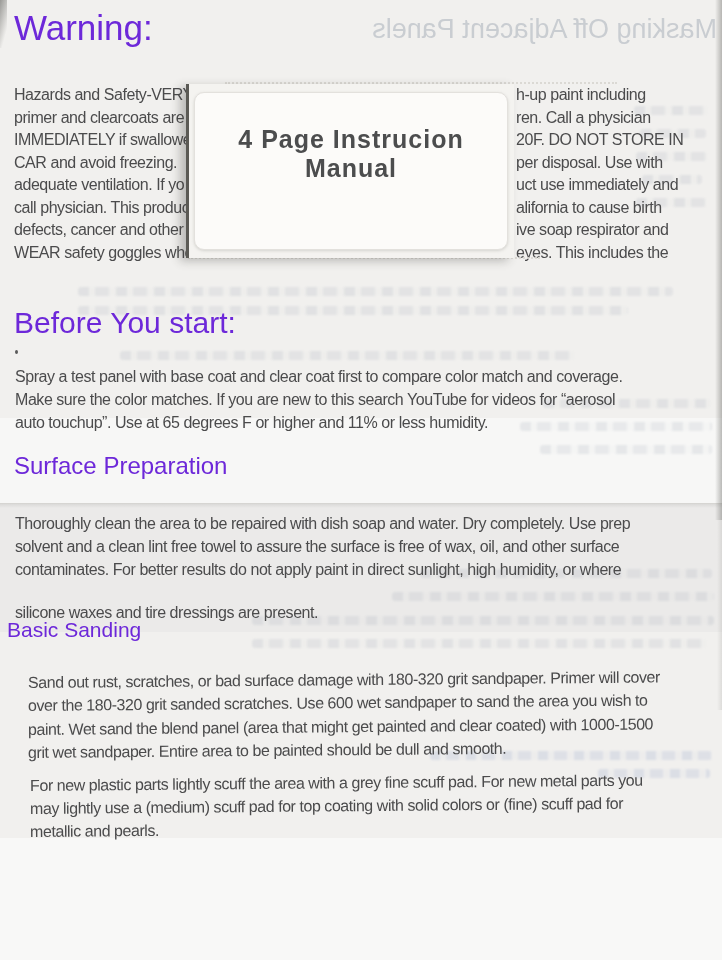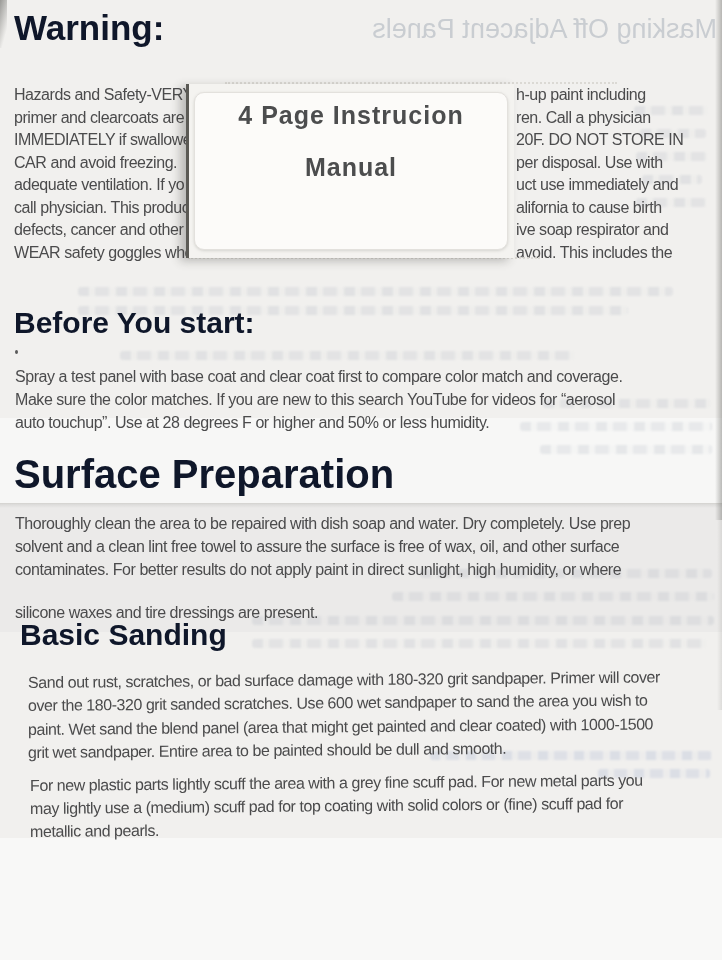--- a/index.html
+++ b/index.html
@@ -33,25 +33,25 @@
   .bleed-bar{position:absolute;height:9px;border-radius:3px;z-index:0;
     background:repeating-linear-gradient(90deg,
       rgba(143,153,170,0.30) 0 11px, rgba(143,153,170,0.05) 11px 17px,
       rgba(143,153,170,0.26) 17px 31px, rgba(143,153,170,0.04) 31px 38px);
     filter:blur(1.3px);opacity:.55;}
   .bleed-bar.blue{
     background:repeating-linear-gradient(90deg,
       rgba(108,130,186,0.30) 0 10px, rgba(108,130,186,0.06) 10px 16px,
       rgba(108,130,186,0.26) 16px 29px, rgba(108,130,186,0.05) 29px 36px);}
   
-  .h{position:absolute;font-weight:700;color:#0f172a;white-space:nowrap;z-index:1;text-align:center;}
+  .h{position:absolute;font-weight:400;color:#6d28d9;white-space:nowrap;z-index:1;text-align:center;}
   .h-warning{left:14px;top:8px;font-size:35px;}
   .h-before{left:14px;top:306px;font-size:30px;}
-  .h-surface{left:14px;top:452px;font-size:40px;}
-  .h-sanding{left:20px;top:618px;font-size:30px;}
+  .h-surface{left:14px;top:452px;font-size:24px;}
+  .h-sanding{left:7px;top:618px;font-size:21px;}
   .tiny-dot{position:absolute;left:15px;top:350px;width:3px;height:4px;background:#5a5a5a;border-radius:50%;z-index:1;}
   
   .bodyline{position:absolute;font-size:16px;letter-spacing:-0.45px;white-space:nowrap;color:#4b4b4c;z-index:1;}
   .w-line{position:absolute;left:14px;right:10px;height:22px;z-index:1;}
   .w-left{position:absolute;left:0;top:0;width:174px;overflow:hidden;
     font-size:16px;letter-spacing:-0.45px;white-space:nowrap;}
   .w-right{position:absolute;left:502px;top:0;
     font-size:16px;letter-spacing:-0.45px;white-space:nowrap;}
   .tilt{transform:rotate(-0.5deg);transform-origin:left top;}
   
@@ -61,22 +61,22 @@
   
   .strip{position:absolute;left:186px;top:84px;width:328px;height:174px;
     background:#f4f3f0;z-index:3;
     box-shadow:-6px 3px 9px rgba(60,60,56,0.30);}
   .strip::before{content:"";position:absolute;left:0;top:0;bottom:0;width:3px;background:#5b5a55;}
   .label{position:absolute;left:8px;top:8px;right:6px;bottom:8px;
     background:#fcfbf9;border:1px solid #e3e1dd;border-radius:10px;
     box-shadow:0 1px 3px rgba(120,118,112,0.25);}
   .label-line{font-weight:700;font-size:25px;letter-spacing:1px;color:#4c4d4e;
     text-align:center;white-space:nowrap;}
-  .label-line.l1{margin-top:8px;}
-  .label-line.l2{margin-top:23px;}
+  .label-line.l1{margin-top:32px;}
+  .label-line.l2{}
 </style>
 </head>
 <body>
 
 <div class="page">
 
   <div class="band band-white"></div>
   <div class="band band-gray"></div>
   <div class="band band-bottom"></div>
   <div class="fold"></div>
@@ -128,38 +128,38 @@
   <div class="w-line" style="top:199px">
     <span class="w-left">call physician. This produc</span>
     <span class="w-right">alifornia to cause birth</span>
   </div>
   <div class="w-line" style="top:221px">
     <span class="w-left">defects, cancer and other</span>
     <span class="w-right">ive soap respirator and</span>
   </div>
   <div class="w-line" style="top:244px">
     <span class="w-left">WEAR safety goggles whe</span>
-    <span class="w-right">avoid. This includes the</span>
+    <span class="w-right">eyes. This includes the</span>
   </div>
 
   <div class="perf perf-top"></div>
   <div class="perf perf-bottom"></div>
 
   <div class="strip">
     <div class="label">
       <div class="label-line l1">4 Page Instrucion</div>
       <div class="label-line l2">Manual</div>
     </div>
   </div>
 
   <div class="h h-before">Before You start:</div>
   <div class="tiny-dot"></div>
   <div class="bodyline" style="left:15px;top:368px">Spray a test panel with base coat and clear coat first to compare color match and coverage.</div>
   <div class="bodyline" style="left:15px;top:391px">Make sure the color matches.  If you are new to this search YouTube for videos for “aerosol</div>
-  <div class="bodyline" style="left:15px;top:414px">auto touchup”.  Use at 28 degrees F or higher and 50% or less humidity.</div>
+  <div class="bodyline" style="left:15px;top:414px">auto touchup”.  Use at 65 degrees F or higher and 11% or less humidity.</div>
 
   <div class="h h-surface">Surface Preparation</div>
   <div class="bodyline" style="left:15px;top:538px">solvent and a clean lint free towel to assure the surface is free of wax, oil, and other surface</div>
   <div class="bodyline" style="left:15px;top:515px">Thoroughly clean the area to be repaired with dish soap and water.  Dry completely. Use prep</div>
   <div class="bodyline" style="left:15px;top:561px">contaminates. For better results do not apply paint in direct sunlight, high humidity, or where</div>
   <div class="bodyline" style="left:15px;top:604px">silicone waxes and tire dressings are present.</div>
 
   <div class="h h-sanding">Basic Sanding</div>
   <div class="bodyline tilt" style="left:28px;top:674px">Sand out rust, scratches, or bad surface damage with 180-320 grit sandpaper. Primer will cover</div>
   <div class="bodyline tilt" style="left:28px;top:697px">over the 180-320 grit sanded scratches. Use 600 wet sandpaper to sand the area you wish to</div>

